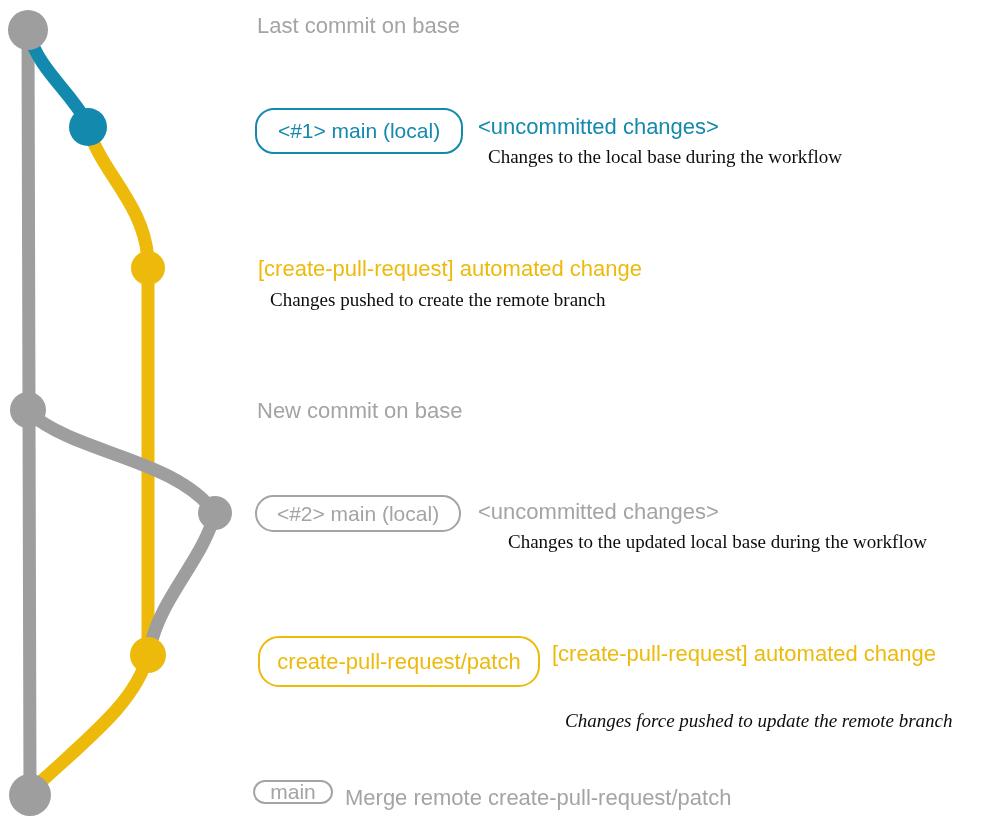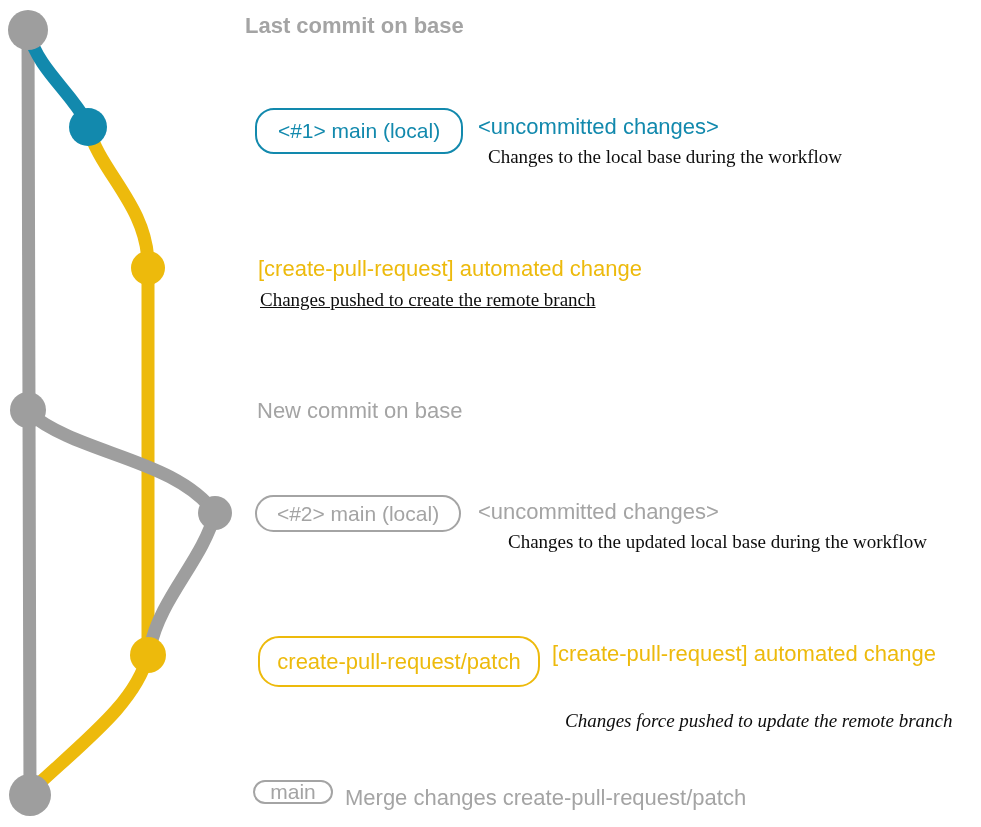--- a/index.html
+++ b/index.html
@@ -25,26 +25,26 @@
 
   .badge{
     position:absolute;box-sizing:border-box;display:flex;align-items:center;justify-content:center;
     border:2px solid;border-radius:19px;background:#fff;white-space:nowrap;
     font-family:"Liberation Sans",sans-serif;
   }
   .badge.teal{color:var(--teal);border-color:var(--teal);}
   .badge.gray{color:var(--text-gray);border-color:var(--text-gray);}
   .badge.yellow{color:var(--yellow);border-color:var(--yellow);}
 
-  #lbl-last-commit{left:245px;top:13px;font-weight:bold;}
+  #lbl-last-commit{left:257px;top:13px;}
   #badge-main-1{left:255px;top:108px;width:208px;height:46px;font-size:21px;}
   #heading-uncommitted-1{left:478px;top:114px;}
   #desc-uncommitted-1{left:488px;top:146px;}
   #heading-automated-1{left:258px;top:256px;}
-  #desc-automated-1{left:260px;top:289px;text-decoration:underline;}
+  #desc-automated-1{left:270px;top:289px;}
   #lbl-new-commit{left:257px;top:398px;}
   #badge-main-2{left:255px;top:495px;width:206px;height:37px;font-size:21px;text-align:right;}
   #heading-uncommitted-2{left:478px;top:499px;}
   #desc-uncommitted-2{left:508px;top:531px;}
   #badge-patch{left:258px;top:636px;width:282px;height:51px;font-size:22px;border-radius:21px;}
   #heading-automated-2{left:552px;top:641px;}
   #desc-automated-2{left:565px;top:710px;font-style:italic;}
   #badge-main-final{left:253px;top:780px;width:80px;height:24px;font-size:21px;border-radius:17px;}
   #lbl-merge{left:345px;top:785px;}
 </style>
@@ -80,13 +80,13 @@
 
 <div id="badge-main-2" class="badge gray">&lt;#2&gt; main (local)</div>
 <div id="heading-uncommitted-2" class="lbl sans c-graytext">&lt;uncommitted changes&gt;</div>
 <div id="desc-uncommitted-2" class="lbl desc">Changes to the updated local base during the workflow</div>
 
 <div id="badge-patch" class="badge yellow">create-pull-request/patch</div>
 <div id="heading-automated-2" class="lbl sans c-yellow">[create-pull-request] automated change</div>
 <div id="desc-automated-2" class="lbl desc">Changes force pushed to update the remote branch</div>
 
 <div id="badge-main-final" class="badge gray">main</div>
-<div id="lbl-merge" class="lbl sans c-graytext">Merge changes create-pull-request/patch</div>
+<div id="lbl-merge" class="lbl sans c-graytext">Merge remote create-pull-request/patch</div>
 
 </body></html>

